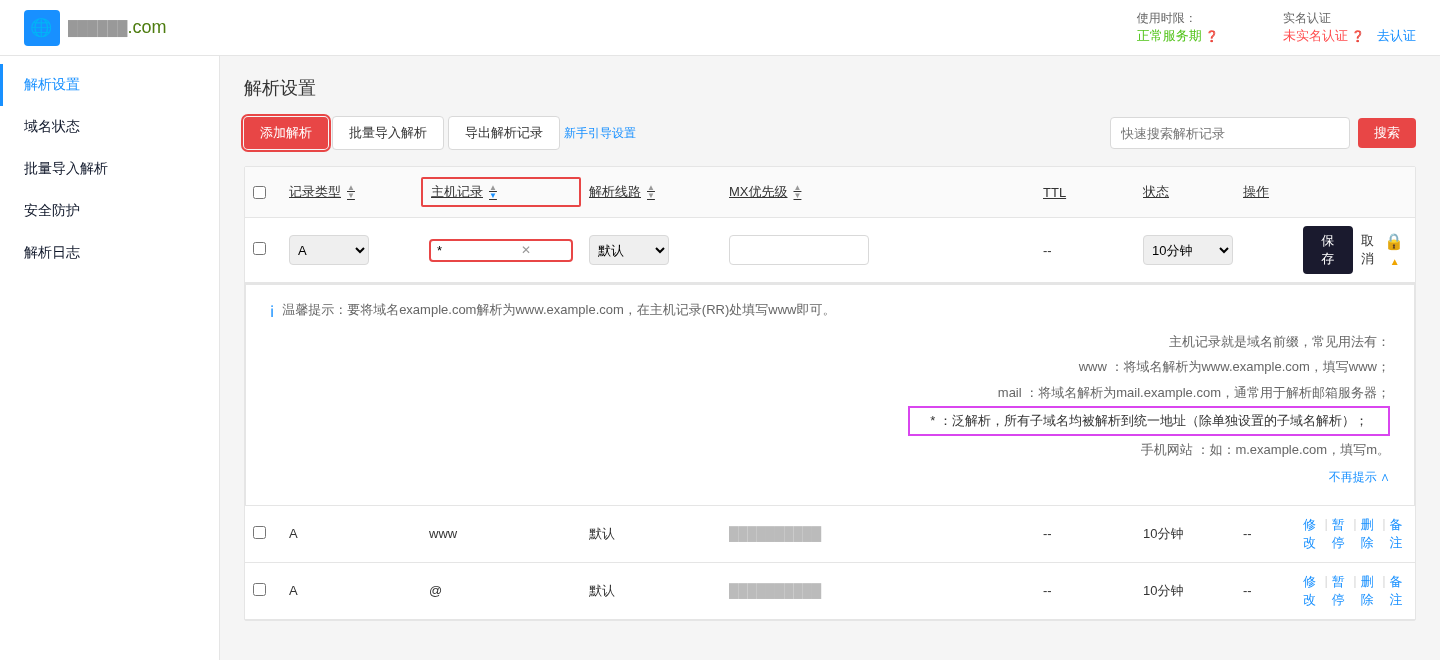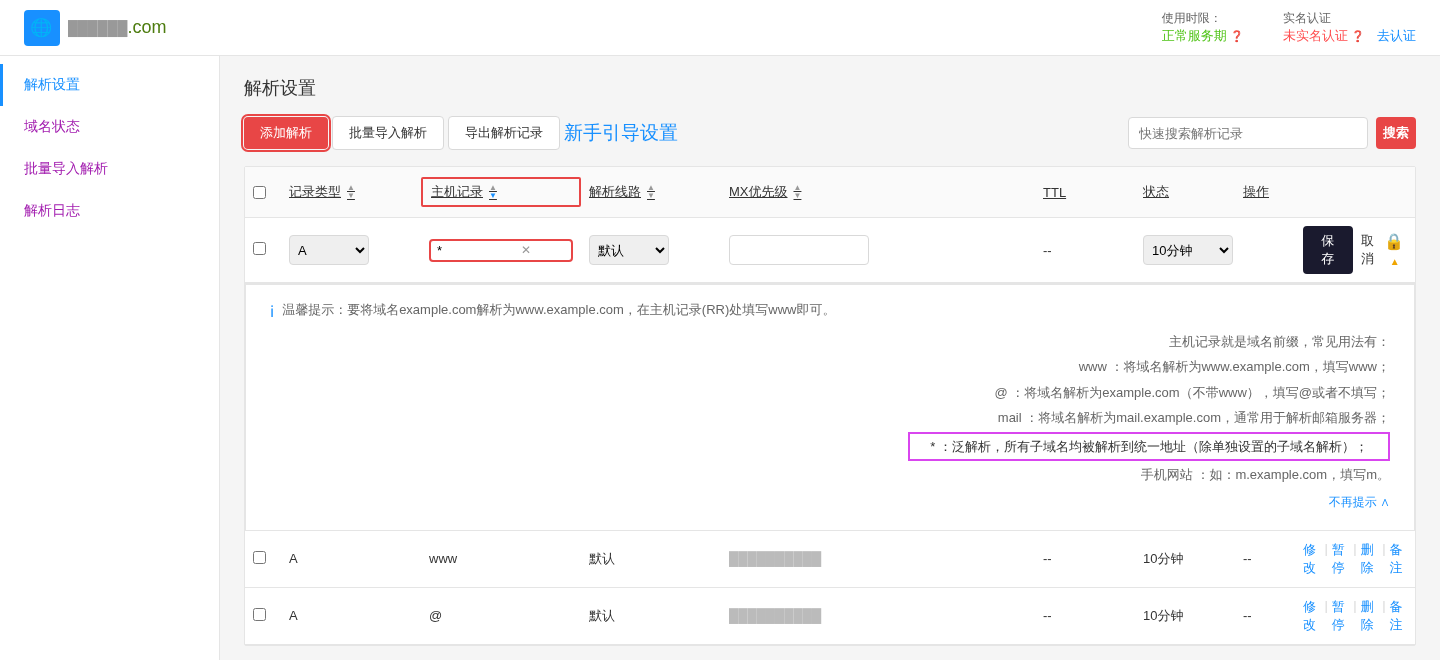--- a/index.html
+++ b/index.html
@@ -11,37 +11,37 @@
       background: #fff; height: 56px; padding: 0 24px;
       border-bottom: 1px solid #e5e5e5;
     }
     .header-logo { display: flex; align-items: center; gap: 8px; }
     .logo-icon {
       width: 36px; height: 36px; background: #1890ff; border-radius: 4px;
       display: flex; align-items: center; justify-content: center; color: #fff; font-size: 18px;
     }
     .logo-domain { font-size: 18px; font-weight: bold; color: #333; }
     .logo-domain span { color: #4d7c0f; font-weight: normal; }
-    .header-right { display: flex; gap: 39px; }
+    .header-right { display: flex; gap: 64px; }
     .header-info-item { text-align: left; }
     .header-info-label { font-size: 12px; color: #666; }
     .status-normal { color: #52c41a; }
     .status-unverified { color: #ff4d4f; text-align: right; }
     .verify-link { color: #1890ff; cursor: pointer; text-decoration: none; margin-left: 8px; }
 
     
     .layout { display: flex; min-height: calc(100vh - 56px); }
 
     
     .sidebar {
       width: 220px; background: #fff; border-right: 1px solid #e5e5e5;
       padding-top: 8px; flex-shrink: 0;
     }
     .sidebar-item {
-      padding: 12px 24px; cursor: pointer; color: #a21caf; font-size: 14px;
+      padding: 12px 24px; cursor: pointer; color: #0f172a; font-size: 14px;
       position: relative;
     }
     .sidebar-item.active {
       color: #1890ff; font-weight: 500;
     }
     .sidebar-item.active::before {
       content: ''; position: absolute; left: 0; top: 0; bottom: 0;
       width: 3px; background: #1890ff;
     }
 
@@ -53,29 +53,29 @@
     .toolbar { display: flex; align-items: center; gap: 4px; margin-bottom: 16px; }
     .btn-primary {
       background: #e84646; color: #fff; border: none; padding: 7px 16px;
       border-radius: 4px; cursor: pointer; font-size: 13px;
       outline: 2px solid #e84646; outline-offset: 1px;
     }
     .btn-default {
       background: #fff; color: #333; border: 1px solid #d9d9d9;
       padding: 7px 16px; border-radius: 4px; cursor: pointer; font-size: 13px;
     }
-    .btn-link { color: #1890ff; background: none; border: none; cursor: pointer; font-size: 19px; }
-    .search-area { margin-left: auto; display: flex; gap: 8px; }
+    .btn-link { color: #1890ff; background: none; border: none; cursor: pointer; font-size: 12px; }
+    .search-area { margin-left: auto; display: flex; gap: 8px; align-items: center; }
     .search-input {
       width: 240px; height: 32px; border: 1px solid #d9d9d9; border-radius: 4px;
       padding: 0 10px; font-size: 13px; color: #999; outline: none;
     }
     .btn-search {
-      background: #e84646; color: #fff; border: none; padding: 6px 7px;
-      border-radius: 4px; cursor: pointer; font-size: 13px; font-weight: bold;
+      background: #e84646; color: #fff; border: none; padding: 6px 16px;
+      border-radius: 4px; cursor: pointer; font-size: 13px;
     }
 
     
     .table-container { background: #fff; border: 1px solid #e5e5e5; border-radius: 2px; }
     .table-header {
       display: grid;
       grid-template-columns: 36px 140px 160px 140px 1fr 100px 100px 60px 120px;
       background: #fafafa; border-bottom: 1px solid #e5e5e5;
       padding: 10px 0; align-items: center;
     }
@@ -191,20 +191,23 @@
     <div class="sidebar-item active">
       <span>解析设置</span>
     </div>
     <div class="sidebar-item">
       <span>域名状态</span>
     </div>
     <div class="sidebar-item">
       <span>批量导入解析</span>
     </div>
     <div class="sidebar-item">
+      <span>安全防护</span>
+    </div>
+    <div class="sidebar-item">
       <span>解析日志</span>
     </div>
   </div>
 
   <div class="main">
     <h2 class="page-title">解析设置</h2>
 
     <div class="toolbar">
       <button class="btn-primary">添加解析</button>
       <button class="btn-default">批量导入解析</button>
@@ -312,21 +315,20 @@
       </div>
 
       <div class="hint-box">
         <div class="hint-title">
           <span class="hint-icon">ℹ</span>
           <span>温馨提示：要将域名example.com解析为www.example.com，在主机记录(RR)处填写www即可。</span>
         </div>
         <div class="hint-content">
           <div class="hint-item">主机记录就是域名前缀，常见用法有：</div>
           <div class="hint-item">www ：将域名解析为www.example.com，填写www；</div>
-          <div class="hint-item">@ ：将域名解析为example.com（不带www），填写@或者不填写；</div>
           <div class="hint-item">mail ：将域名解析为mail.example.com，通常用于解析邮箱服务器；</div>
           <div class="hint-item">
             <span class="hint-highlight">* ：泛解析，所有子域名均被解析到统一地址（除单独设置的子域名解析）；</span>
           </div>
           <div class="hint-item">手机网站 ：如：m.example.com，填写m。</div>
           <div class="hint-footer">
             <span class="no-tip">不再提示 ∧</span>
           </div>
         </div>
       </div>

